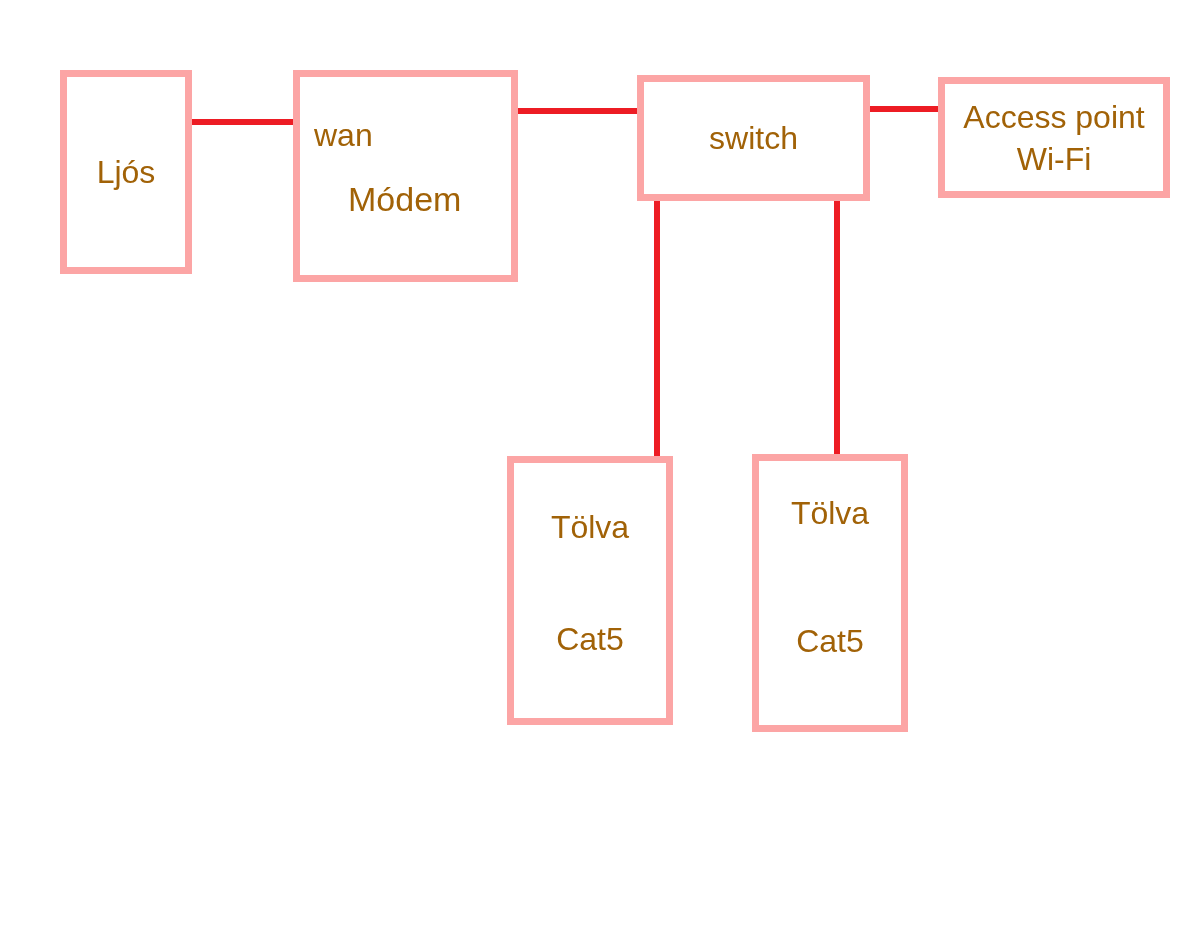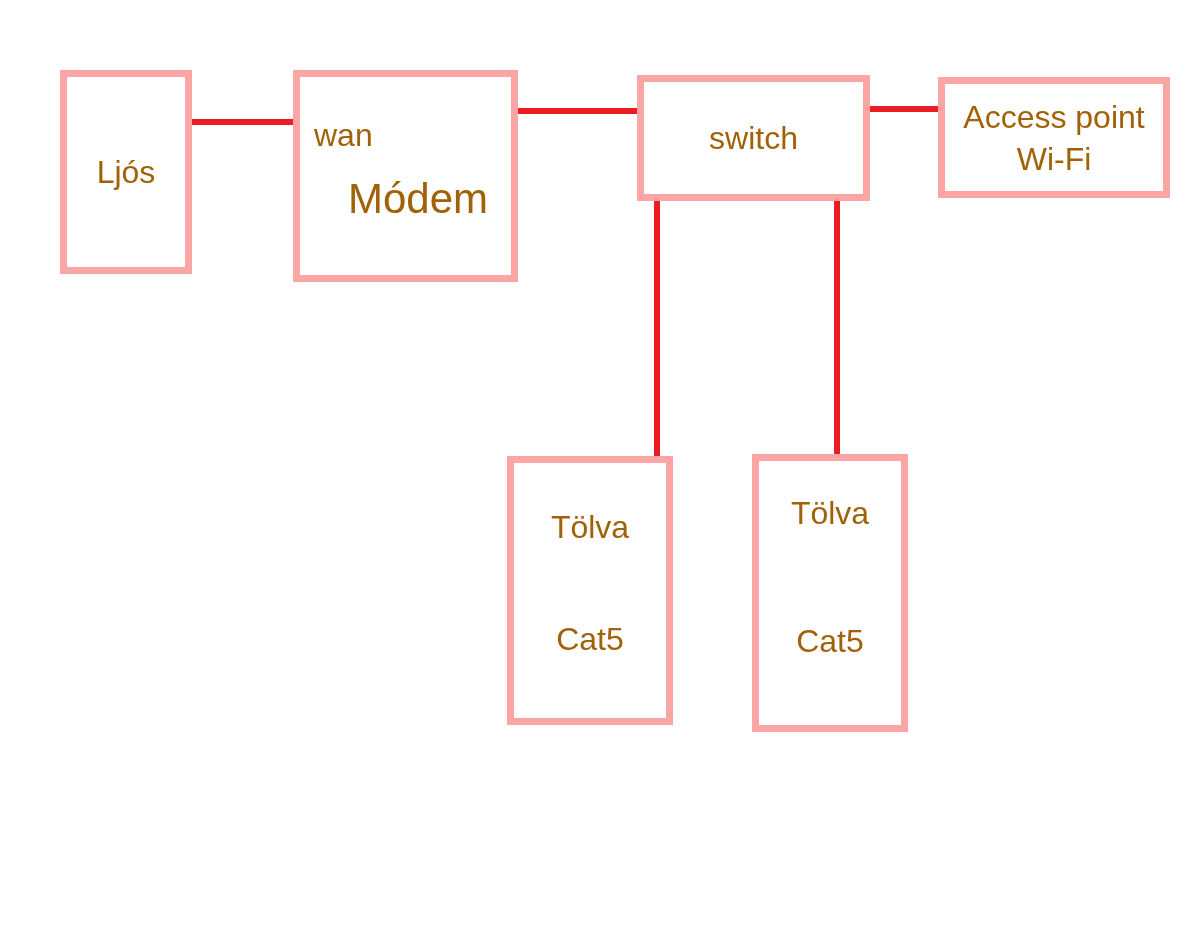--- a/index.html
+++ b/index.html
@@ -50,21 +50,21 @@
   
   #node-ljos         { left: 60px;  top: 70px;  width: 132px; height: 204px; }
   #node-modem        { left: 293px; top: 70px;  width: 225px; height: 212px; }
   #node-switch       { left: 637px; top: 75px;  width: 233px; height: 126px; }
   #node-access-point { left: 938px; top: 77px;  width: 232px; height: 121px; line-height: 42px; }
   #node-tolva-1      { left: 507px; top: 456px; width: 166px; height: 269px; }
   #node-tolva-2      { left: 752px; top: 454px; width: 156px; height: 278px; }
 
   
   #node-modem .lbl-wan    { left: 14px; top: 38px; }
-  #node-modem .lbl-modem  { left: 48px; top: 102px; font-size: 42px; }
+  #node-modem .lbl-modem  { left: 48px; top: 102px; font-size: 34px; }
   #node-tolva-1 .lbl-device { top: 44px;  left: 0; right: 0; text-align: center; }
   #node-tolva-1 .lbl-cable  { top: 156px; left: 0; right: 0; text-align: center; }
   #node-tolva-2 .lbl-device { top: 32px;  left: 0; right: 0; text-align: center; }
   #node-tolva-2 .lbl-cable  { top: 160px; left: 0; right: 0; text-align: center; }
 
   
   #edge-ljos-modem    { left: 183px; top: 119px; width: 113px; }
   #edge-modem-switch  { left: 515px; top: 108px; width: 125px; }
   #edge-switch-ap     { left: 867px; top: 106px; width: 74px;  }
   #edge-switch-tolva1 { left: 654px; top: 198px; height: 260px; }

